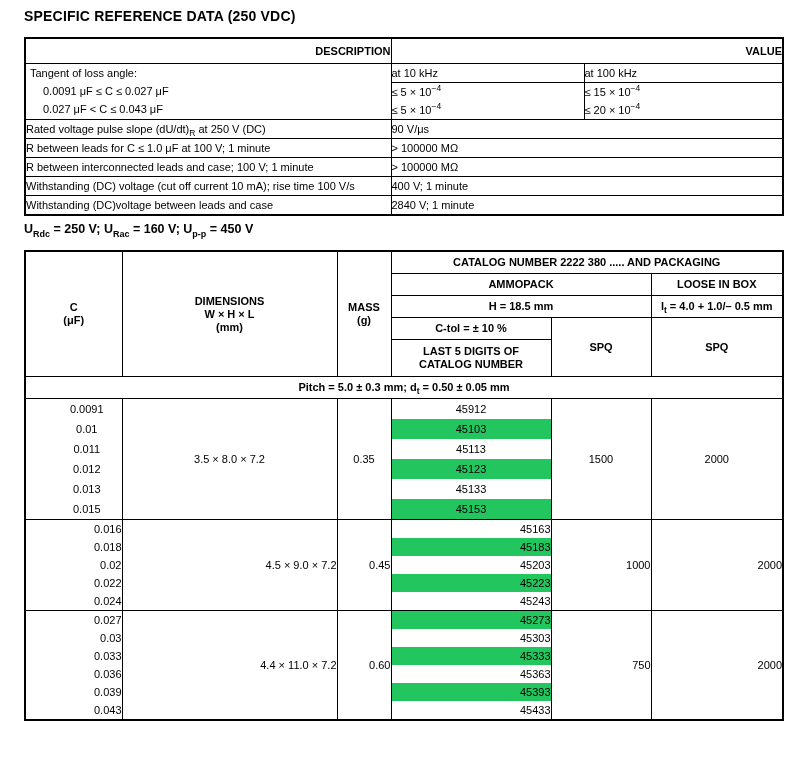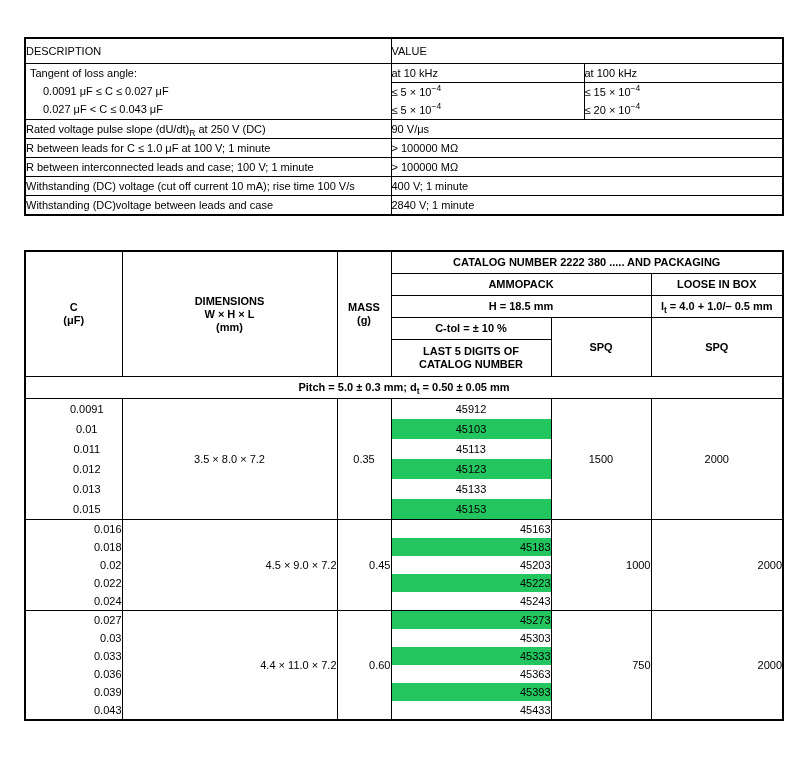--- a/index.html
+++ b/index.html
@@ -18,21 +18,21 @@
 
   
   .ref-table {
     position:absolute; left:24px; top:37px; width:758px;
     font-size:11px; border:2px solid #000;
   }
   .ref-table td {
     border:1px solid #000; padding:0; height:18px; line-height:18px;
     white-space:nowrap; overflow:hidden;
   }
-  .ref-table td.hdr { font-weight:normal; text-align:left; height:24px; line-height:24px; }
+  .ref-table td.hdr { font-weight:bold; text-align:right; height:24px; line-height:24px; }
   .ref-table td.desc { }
   .ref-table td.ctr { text-align:left; }
   .ref-table td.no-btm { border-bottom:none; }
   .ref-table td.no-top { border-top:none; }
   .tangent-cell { vertical-align:top; }
   .tangent-cell .tline { height:18px; line-height:18px; padding-left:4px; }
   .tangent-cell .tline.indent { padding-left:17px; }
 
   
   .u-line {
@@ -66,20 +66,21 @@
   .cat-table tr.h18 td { height:18px; line-height:18px;text-align:right; }
   .c-cell { text-align:right; padding-left:26px !important; }
   .mid { vertical-align:middle; }
   .shaded { background:#22c55e; }
 </style>
 </head>
 <body>
 
 <div class="page">
 
+  <div class="title">SPECIFIC REFERENCE DATA (250 VDC)</div>
 
   <table class="ref-table">
     <colgroup>
         <col style="width:366px">
         <col style="width:193px">
         <col style="width:199px">
       </colgroup>
     <tbody>
         <tr>
       <td class="hdr">DESCRIPTION</td>
@@ -118,20 +119,23 @@
       <td class="desc"><span>Withstanding (DC) voltage (cut off current 10 mA); rise time 100 V/s</span></td>
       <td class="ctr" colspan="2">400 V; 1 minute</td>
     </tr>
     <tr>
       <td class="desc"><span>Withstanding (DC)voltage between leads and case</span></td>
       <td class="ctr" colspan="2">2840 V; 1 minute</td>
     </tr>
   </tbody>
     </table>
 
+  <div class="u-line">
+    <span>U</span><sub>Rdc</sub><span> = 250 V; </span><span>U</span><sub>Rac</sub><span> = 160 V; </span><span>U</span><sub>p-p</sub><span> = 450 V</span>
+  </div>
 
   <table class="cat-table">
     <colgroup>
       <col style="width:97px">
         <col style="width:215px">
         <col style="width:54px">
       <col style="width:160px">
         <col style="width:100px">
         <col style="width:132px">
     </colgroup>

